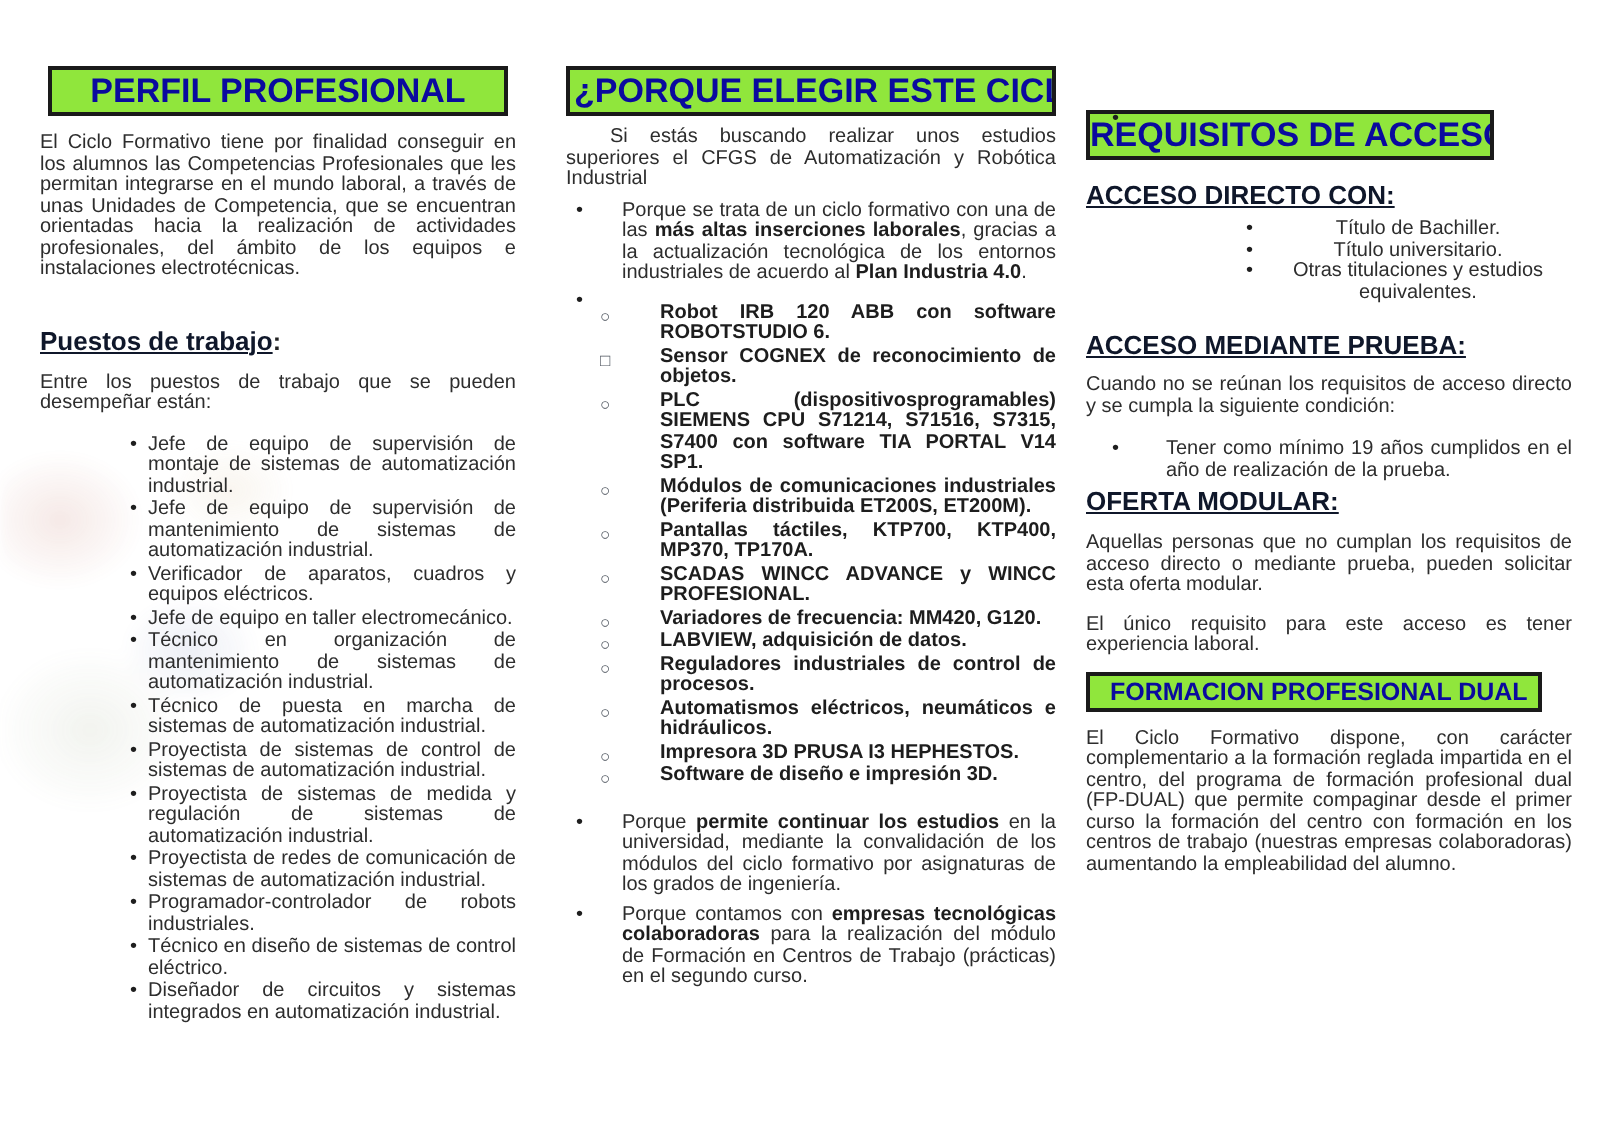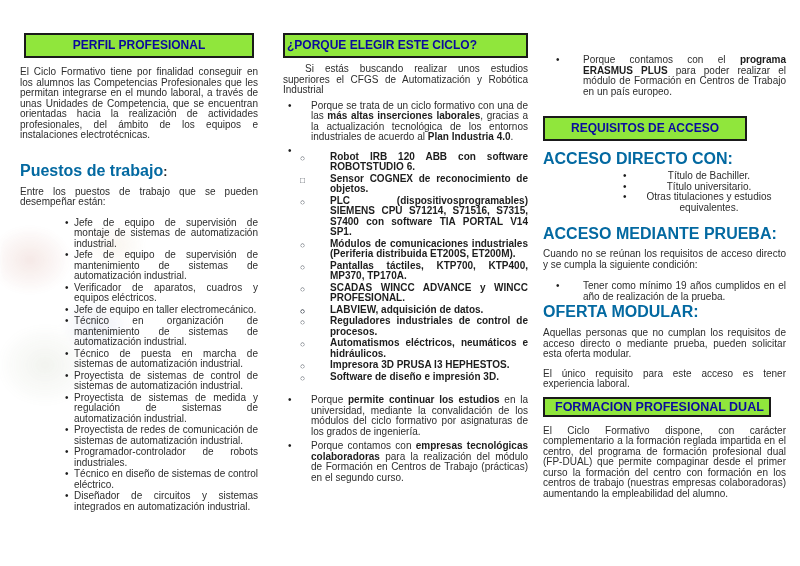--- a/index.html
+++ b/index.html
@@ -12,31 +12,31 @@
       radial-gradient(45px 35px at 115px 45px, rgba(205,175,125,0.22), transparent 70%);
     filter:blur(2px);opacity:.55;}
   .page{position:relative;z-index:1;display:flex;box-sizing:border-box;
     padding:33px 14px 0 20px;width:800px;height:566px;}
   .col{box-sizing:border-box;}
   .col-left{width:238px;margin-right:25px;}
   .col-mid{width:245px;margin-right:15px;}
   .col-right{width:243px;}
 
   .green-header{box-sizing:border-box;background:#90e63c;border:2px solid #1a1a1a;
-    color:#0a0a9e;font-weight:bold;font-size:12px;line-height:21px;text-align:center;
+    color:#0a0a9e;font-weight:bold;font-size:17px;line-height:21px;text-align:center;
     white-space:nowrap;overflow:hidden;}
   .left-header{width:230px;margin-left:4px;}
   .mid-header{width:245px;text-align:left;padding-left:2px;}
   .right-header{width:204px;margin-top:19px;}
   .dual-header{width:228px;border-width:2px;font-size:12.5px;line-height:14px;
     text-align:left;padding:1px 0 1px 10px;margin-top:7px;}
 
   .body-text{font-size:10px;line-height:10.5px;text-align:justify;}
   .bold{font-weight:bold;color:#1d1d1d;}
-  .sub-blue{color:#0369a1;font-weight:bold;font-size:16px;line-height:13px;}
+  .sub-blue{color:#0f172a;font-weight:bold;font-size:13px;line-height:13px;text-decoration:underline;}
   .dark-colon{color:#222;font-weight:bold;font-size:12.5px;}
 
   .li{position:relative;}
   .marker{position:absolute;left:0;top:0;color:#1e1e1e;}
   .li-text{text-align:justify;}
 
   .jobs{margin:10px 0 0 45px;width:193px;}
   .jobs .li{padding-left:9px;}
   .jobs .li + .li{margin-top:1px;}
 
@@ -194,20 +194,21 @@
           <div class="li-text eq">Pantallas táctiles, KTP700, KTP400, MP370, TP170A.</div>
         </div>
 
         <div class="li">
           <span class="marker">○</span>
           <div class="li-text eq">SCADAS WINCC ADVANCE y WINCC PROFESIONAL.</div>
         </div>
 
         <div class="li">
           <span class="marker">○</span>
+          <div class="li-text eq">Variadores de frecuencia: MM420, G120.</div>
         </div>
 
         <div class="li">
           <span class="marker">○</span>
           <div class="li-text eq">LABVIEW, adquisición de datos.</div>
         </div>
 
         <div class="li">
           <span class="marker">○</span>
           <div class="li-text eq">Reguladores industriales de control de procesos.</div>
@@ -238,21 +239,20 @@
         <div class="li">
           <span class="marker">•</span>
           <div class="li-text"><span>Porque contamos con </span><span class="bold">empresas tecnológicas colaboradoras</span><span> para la realización del módulo de Formación en Centros de Trabajo (prácticas) en el segundo curso.</span></div>
         </div>
       </div>
   </div>
 
   <div class="col col-right">
     <div class="body-text rbul erasmus">
       <span class="marker">•</span>
-      <div class="li-text"><span>Porque contamos con el </span><span class="bold">programa ERASMUS PLUS</span><span> para poder realizar el módulo de Formación en Centros de Trabajo en un país europeo.</span></div>
     </div>
     <div class="green-header right-header">REQUISITOS DE ACCESO</div>
     <div class="sub-blue sub1">ACCESO DIRECTO CON:</div>
     <div class="body-text acc">
 
         <div class="li">
           <span class="marker">•</span>
           <div class="li-text">Título de Bachiller.</div>
         </div>
 

